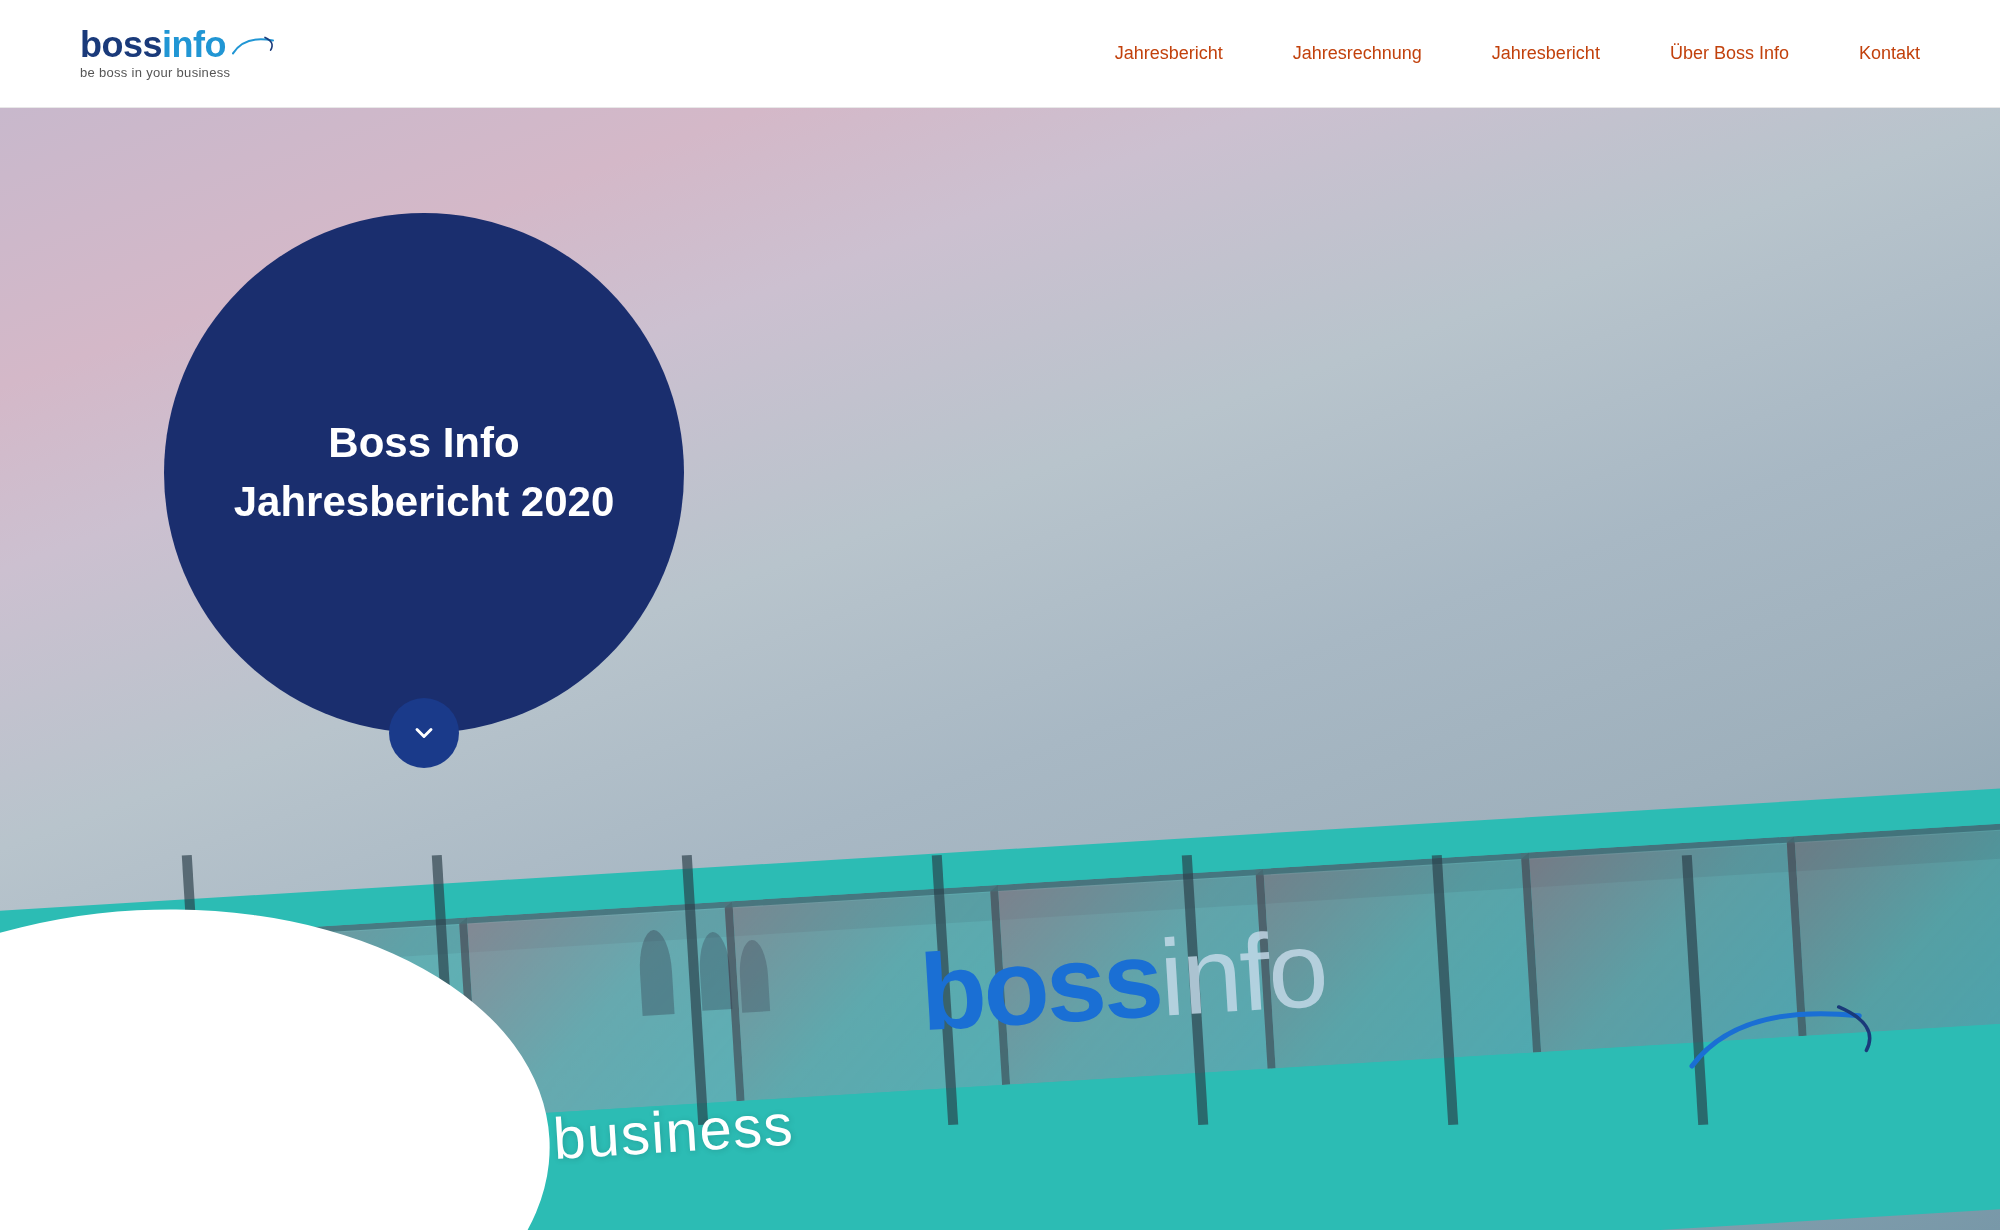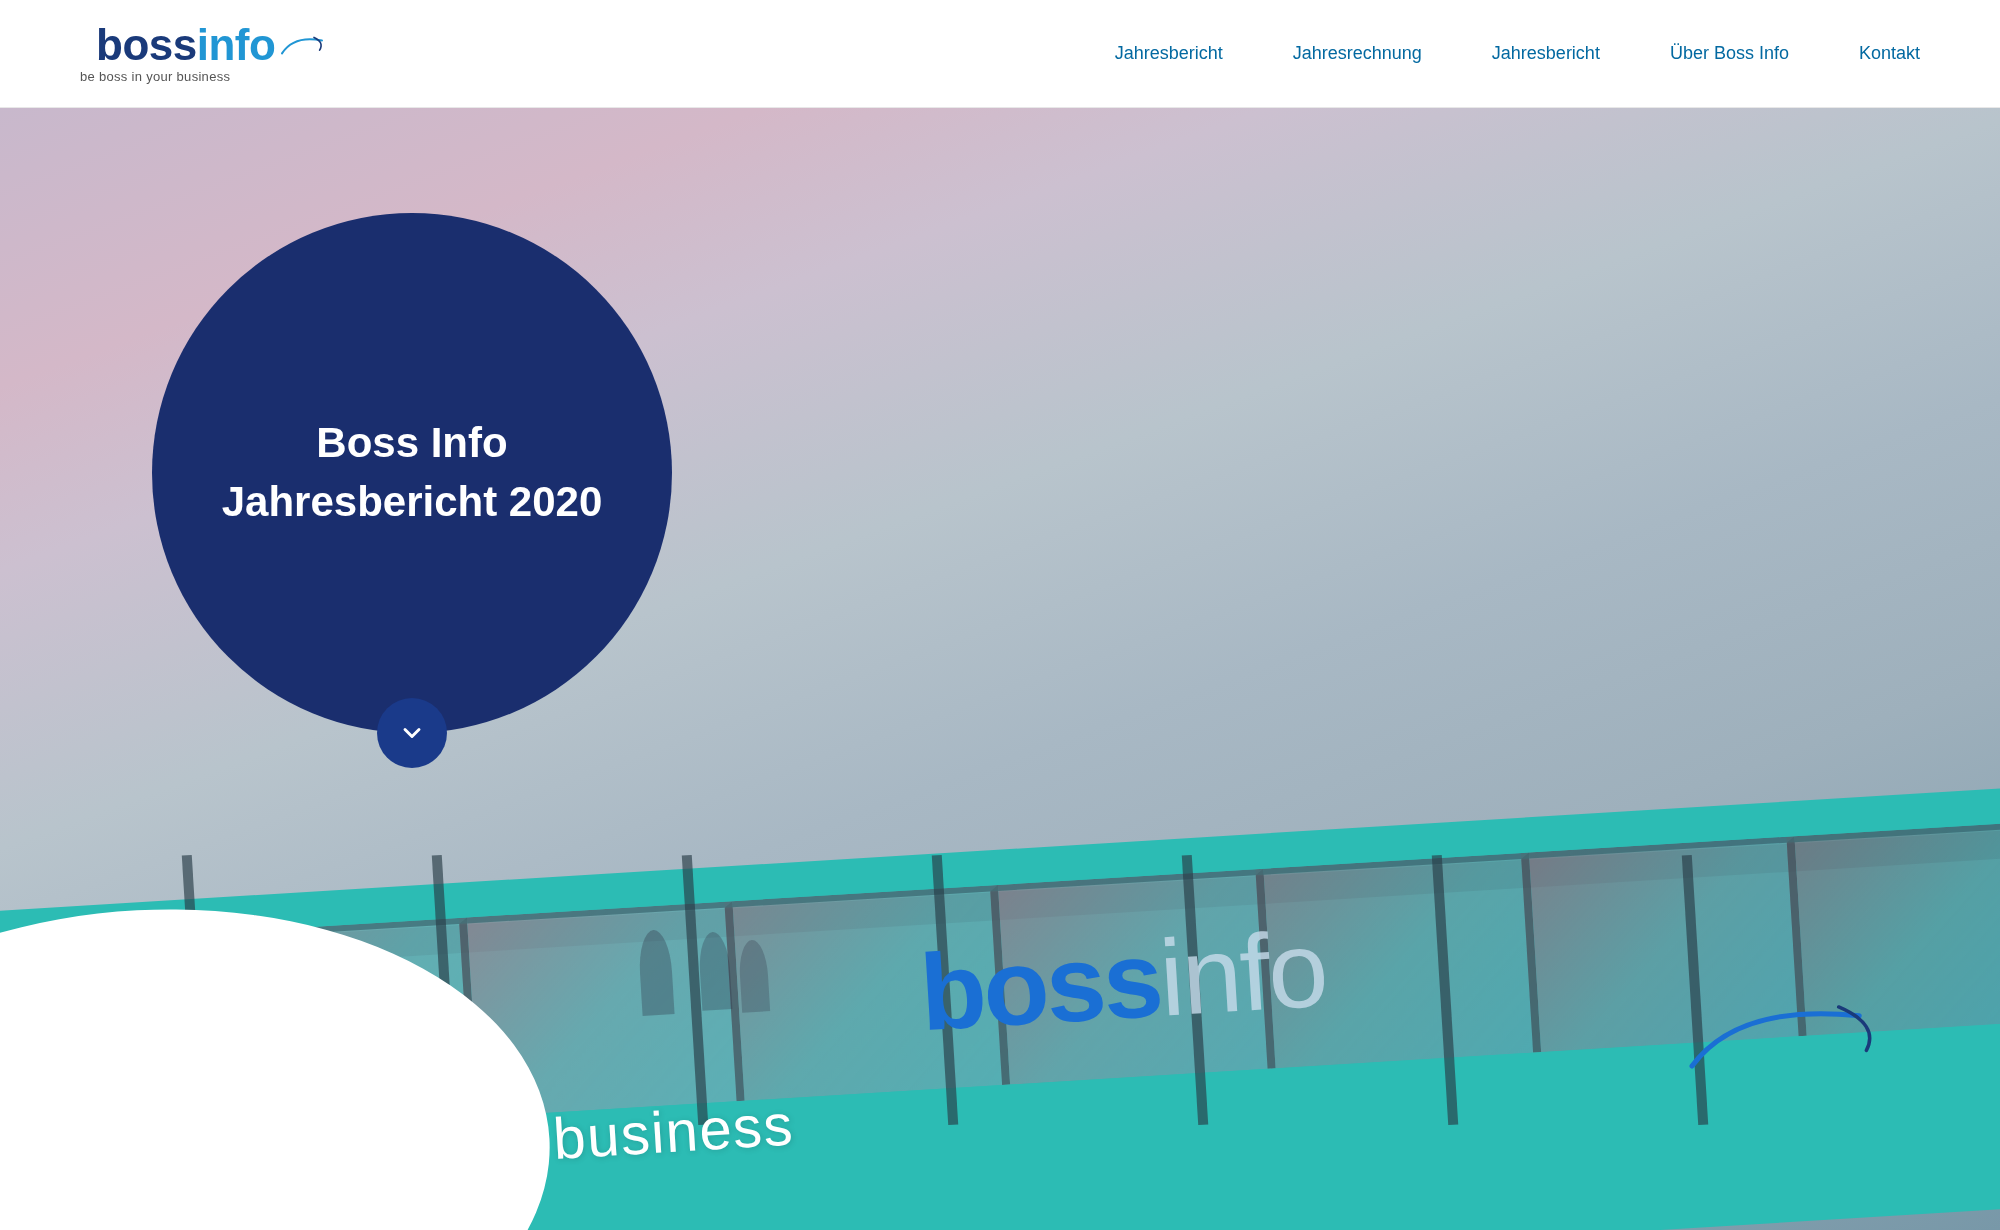--- a/index.html
+++ b/index.html
@@ -25,25 +25,24 @@
       z-index: 10;
     }
 
     .logo-container {
       display: flex;
       flex-direction: column;
       align-items: flex-start;
     }
 
     .logo-text {
-      font-size: 44px;
+      font-size: 36px;
       font-weight: 900;
       line-height: 1;
       letter-spacing: -0.5px;
-      margin-left: 16px;
     }
 
     .logo-boss {
       color: #1a3a7a;
     }
 
     .logo-info {
       color: #2196d4;
     }
 
@@ -63,21 +62,21 @@
     }
 
     nav {
       display: flex;
       align-items: center;
       gap: 70px;
     }
 
     nav a {
       text-decoration: none;
-      color: #0369a1;
+      color: #c2410c;
       font-size: 18px;
       font-weight: 400;
       white-space: nowrap;
       cursor: pointer;
     }
 
     
     .hero {
       width: 100%;
       height: 1122px;
@@ -99,21 +98,21 @@
         #a8b8c4 55%,
         #9eb0bc 70%,
         #7898a8 100%
       );
     }
 
     
     .hero-circle {
       position: absolute;
       top: 105px;
-      left: 152px;
+      left: 164px;
       width: 520px;
       height: 520px;
       background: #1a2e6e;
       border-radius: 50%;
       display: flex;
       flex-direction: column;
       align-items: center;
       justify-content: center;
       z-index: 5;
     }

